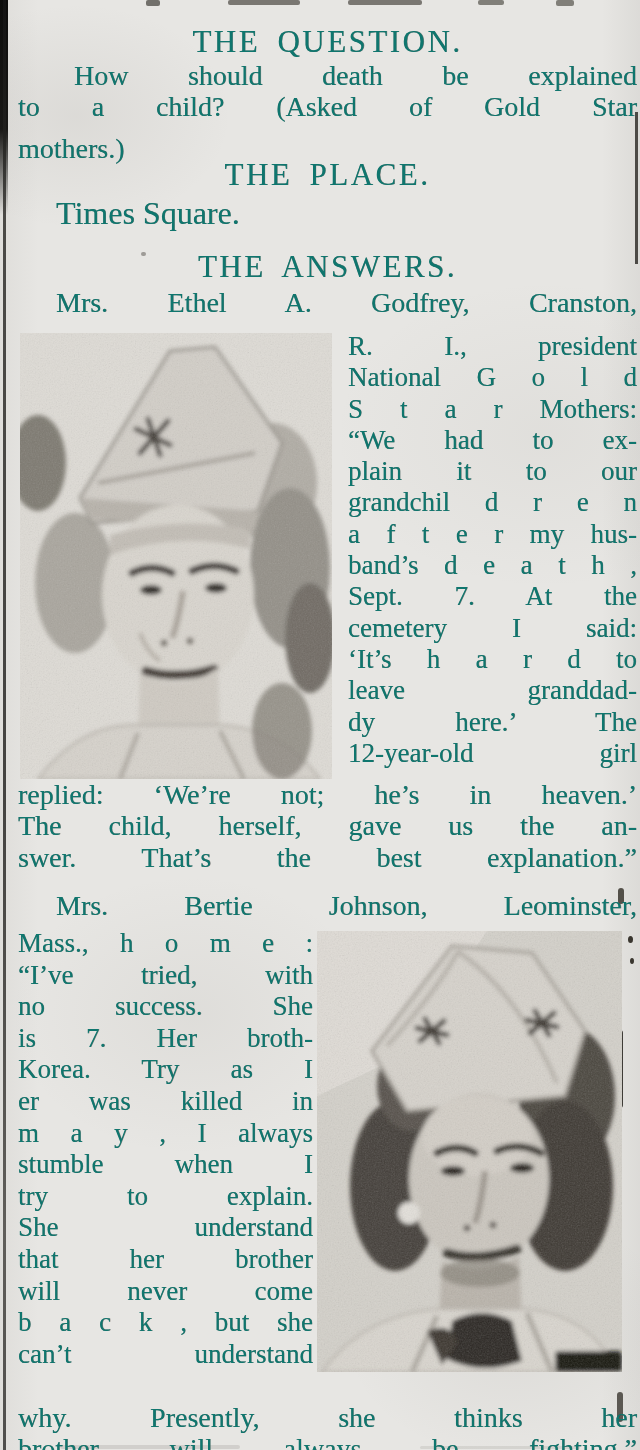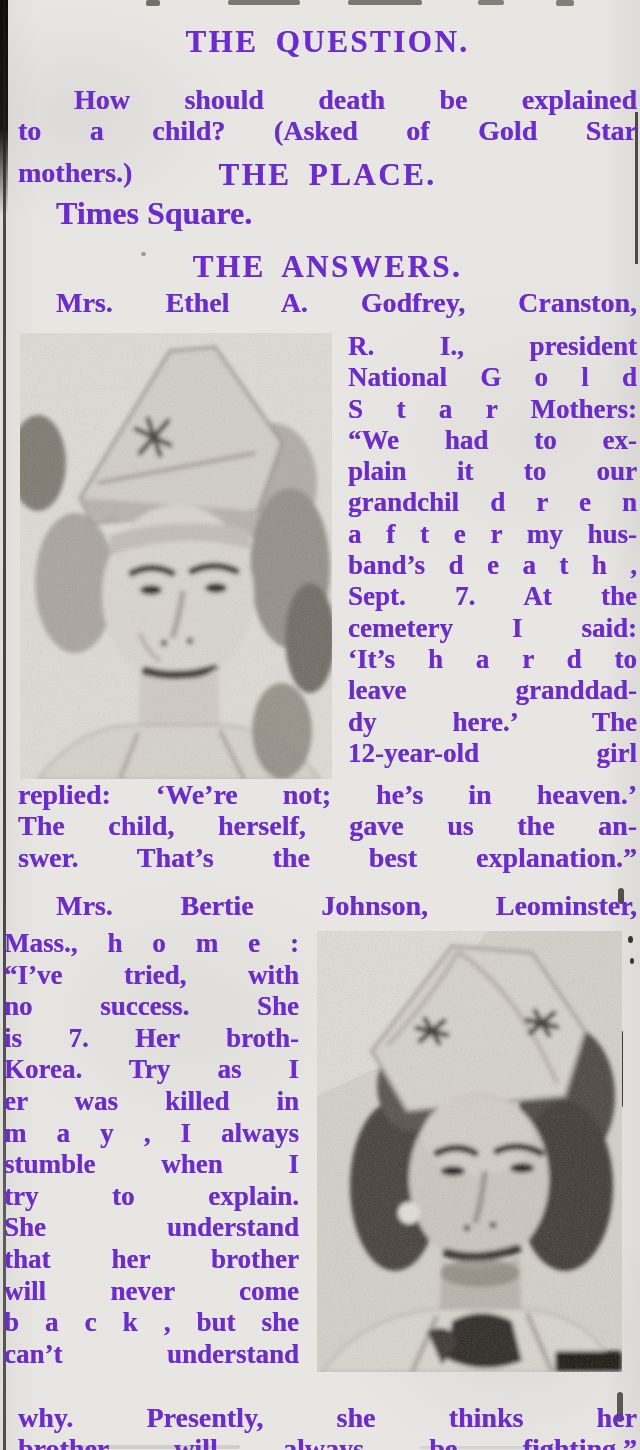--- a/index.html
+++ b/index.html
@@ -1,43 +1,43 @@
 <!DOCTYPE html>
 <html><head>
 <meta charset="utf-8">
 <style>
   * { margin:0; padding:0; box-sizing:border-box; }
   html,body { background:#8a8a88; }
   .page {
     position:relative; width:640px; height:1450px; margin:0 auto;
     background:#e7e6e3; overflow:hidden;
-    font-family:"Liberation Serif", serif; font-weight:700; color:#6d28d9;
+    font-family:"Liberation Serif", serif; font-weight:400; color:#0f766e;
   }
   .page::before{ 
     content:""; position:absolute; inset:0; pointer-events:none;
     background:
       radial-gradient(220px 160px at 12% 8%, rgba(120,115,108,.10), transparent 70%),
       radial-gradient(300px 220px at 85% 30%, rgba(130,126,118,.07), transparent 70%),
       radial-gradient(260px 200px at 30% 70%, rgba(120,116,108,.08), transparent 70%),
       radial-gradient(240px 180px at 80% 92%, rgba(110,105,98,.09), transparent 70%),
       linear-gradient(90deg, rgba(90,87,80,.06), rgba(0,0,0,0) 6%, rgba(0,0,0,0) 94%, rgba(90,87,80,.08));
   }
   .txt { position:absolute; text-shadow:0.3px 0.4px 0.6px rgba(40,34,28,.5); }
   .heading { left:18px; width:619px; text-align:center; font-size:31px; letter-spacing:2.5px; word-spacing:7px; }
   .ln { text-align:justify; text-align-last:justify; }
   .ln.noj { text-align-last:left;margin-top:10px; }
   .bodytxt { font-size:28px; line-height:31.4px; }
   #question-par { left:18px; top:60px; width:619px; }
-  #question-par .ln:first-child { text-indent:56px;margin-top:24px; }
+  #question-par .ln:first-child { text-indent:56px; }
   #place-line { left:56px; top:195px; font-size:32px; }
   #lead1 { left:18px; top:287px; width:619px; text-indent:38px; }
   #lead2 { left:18px; top:890px; width:619px; text-indent:38px; }
   #col1 { left:348px; top:331px; width:289px; }
   #col1 .ln { font-size:27px; line-height:31.3px; height:31.3px; }
-  #col2 { left:4px; top:928px; width:295px; }
+  #col2 { left:18px; top:928px; width:295px; }
   #col2 .ln { font-size:27px; line-height:31.6px; height:31.6px; }
   #full1 { left:18px; top:779px; width:619px; }
   #full2 { left:18px; top:1382px; width:619px;margin-top:20px; }
   .photo { position:absolute; }
   .photo svg { display:block; }
   
   .rule-left { position:absolute; left:3px; top:0; width:3px; height:1450px; opacity:.8;
     background:linear-gradient(#151515, #262522 12%, #1d1c1a 55%, #403e3a 85%, #2a2927); }
   .rule-left-thick { position:absolute; left:0; top:0; width:8px; height:215px;
     background:linear-gradient(to bottom, #0d0d0c, #191816 60%, rgba(25,24,22,0)); }

